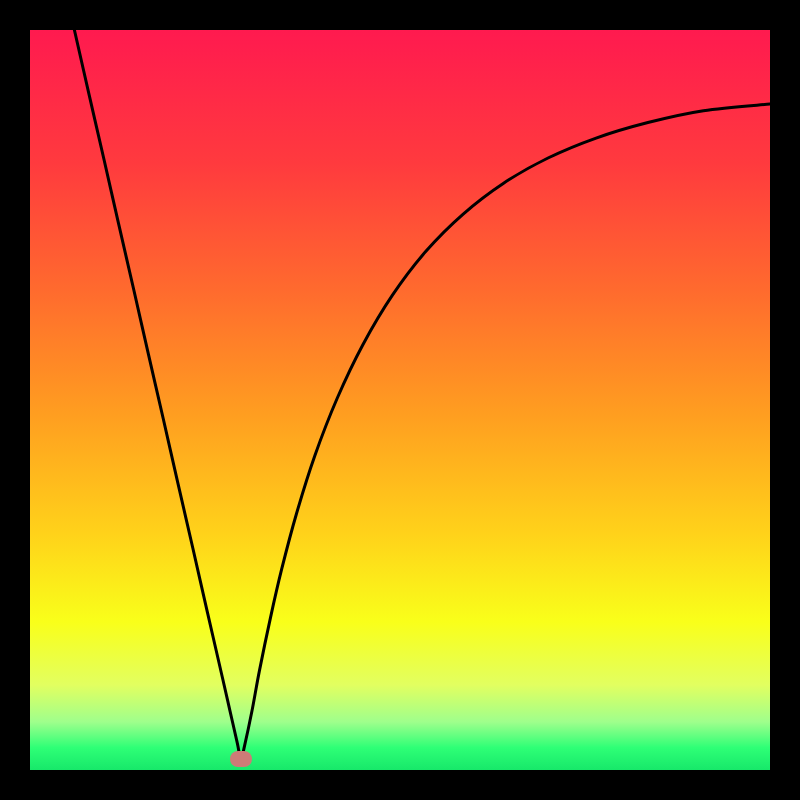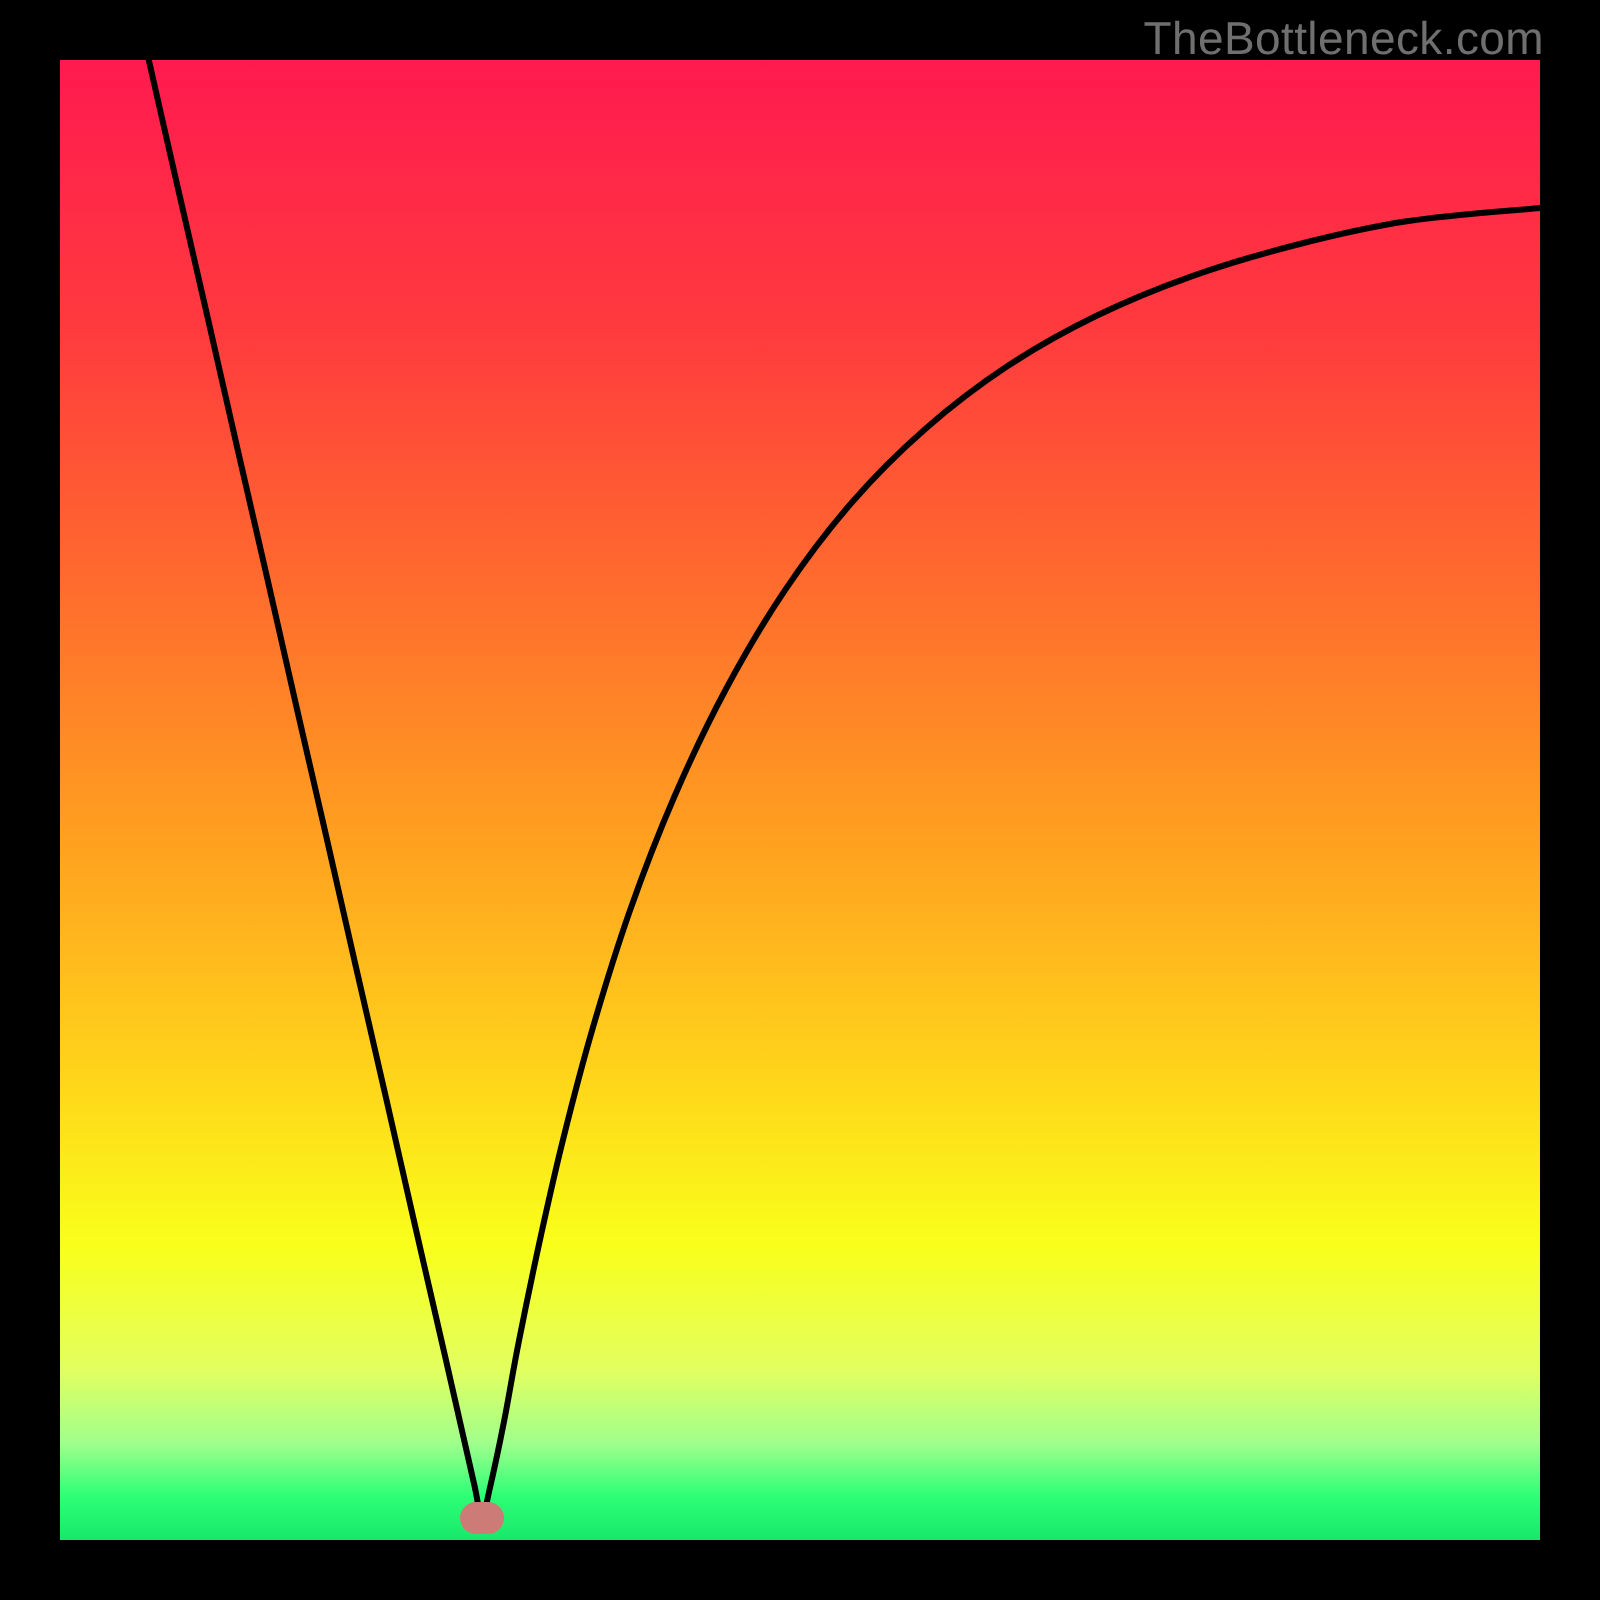--- a/index.html
+++ b/index.html
@@ -48,21 +48,20 @@
     font-size: 23px;
     font-weight: 500;
     letter-spacing: 0.2px;
   }
 </style>
 </head>
 <body>
 
 <div class="frame">
 
-  <div class="watermark">TheBottleneck.com</div>
 
   <div class="plot">
     <svg class="gradient" viewBox="0 0 100 100" preserveAspectRatio="none">
       <defs>
         <linearGradient id="bg" x1="0" y1="0" x2="0" y2="1">
             <stop offset="0%" stop-color="#ff1a4f"></stop>
             <stop offset="18%" stop-color="#ff3a3e"></stop>
             <stop offset="35%" stop-color="#ff6a2e"></stop>
             <stop offset="52%" stop-color="#ff9e20"></stop>
             <stop offset="68%" stop-color="#ffd21a"></stop>

